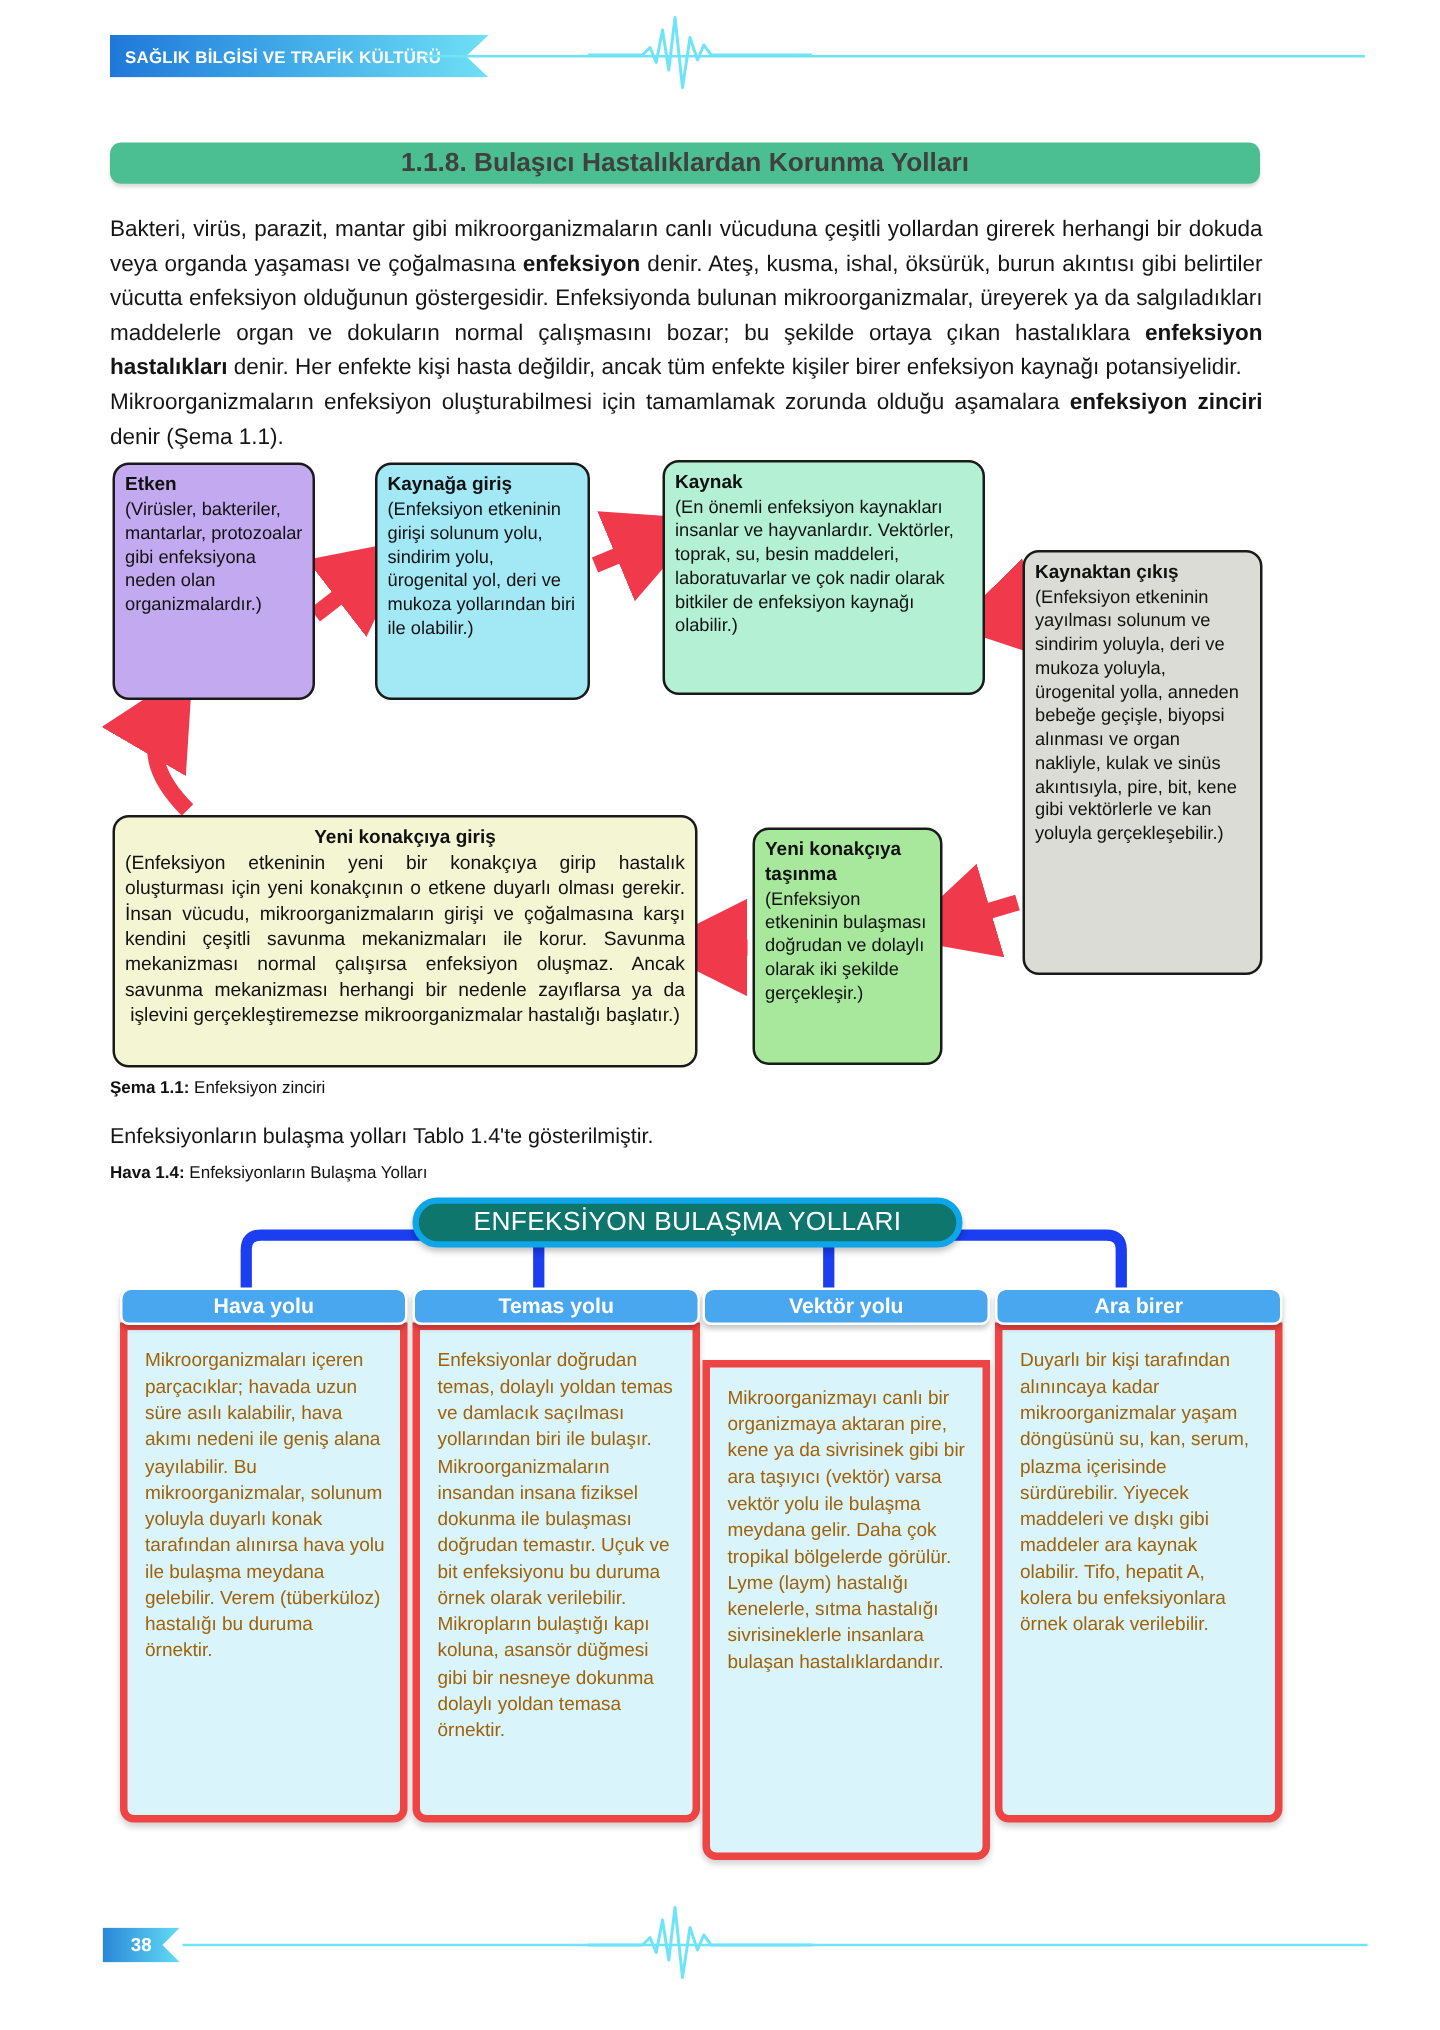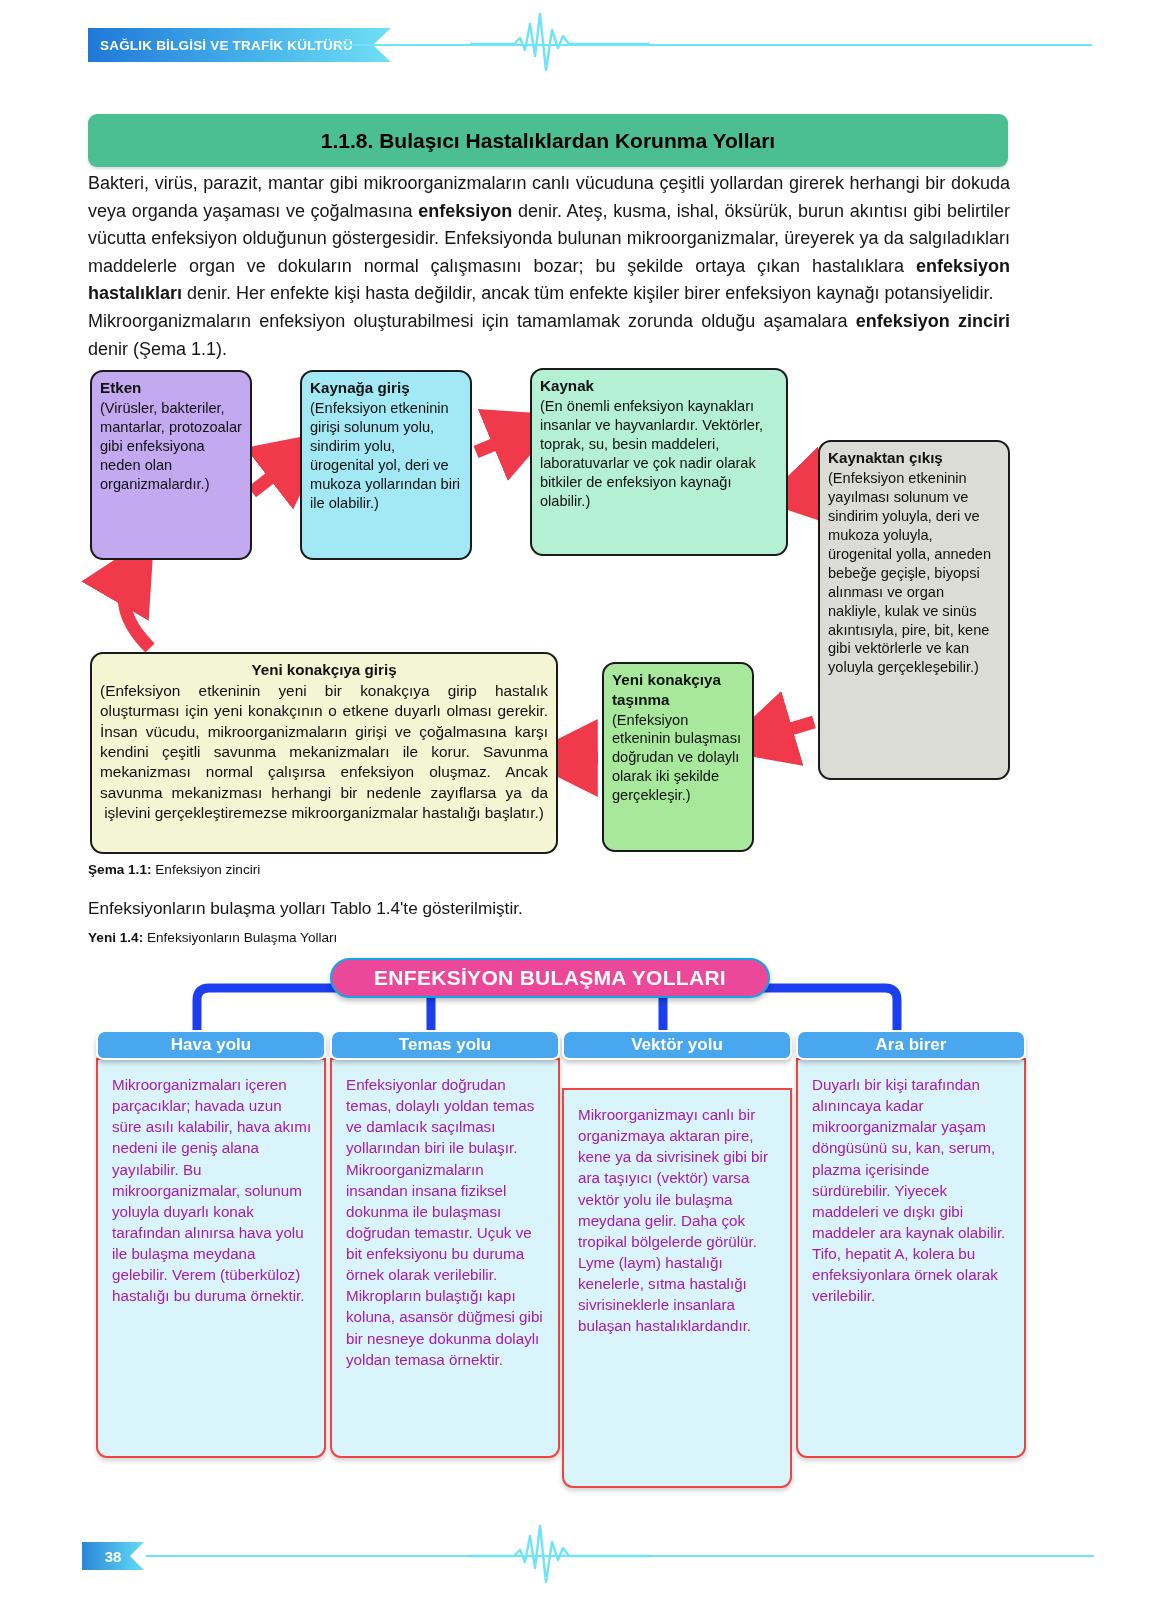--- a/index.html
+++ b/index.html
@@ -28,24 +28,24 @@
     white-space:nowrap;
   }
   .hdr-line{
     position:absolute; left:340px; top:16px; right:60px; height:2px;
     background:#6fe3f7;
   }
   .hdr-ecg{ position:absolute; left:470px; top:-18px; }
 
   
   .title-bar{
-    position:absolute; left:88px; top:114px; width:920px; height:53px;
+    position:absolute; left:88px; top:114px; width:920px; height:33px;
     background:#4cbf92; border-radius:9px;
     display:flex; align-items:center; justify-content:center;
-    color:#000000; font-size:21px; font-weight:bold;
+    color:#404040; font-size:21px; font-weight:bold;
     box-shadow:0 2px 3px rgba(0,0,0,.14);
   }
 
   
   .body-text{
     position:absolute; left:88px; width:922px;
     font-size:18px; line-height:1.53; text-align:justify; color:#151515;
   }
   #para1{ top:170px; }
   #para2{ top:308px; }
@@ -79,39 +79,39 @@
   }
   .tablo-cap{
     position:absolute; left:88px; top:930px; font-size:13.6px; color:#111;
   }
   .tablo-cap b{ font-weight:bold; }
 
   
   .tbl-wrap{ position:absolute; left:0; top:0; width:1152px; height:1624px; }
   .tbl-title{
     position:absolute; left:330px; top:958px; width:440px; height:40px;
-    background:#ec4899; border:2px solid #0ea5e9; border-radius:20px;
-    display:flex; align-items:center; justify-content:center;
-    color:#fff; font-weight:bold; font-size:21px; letter-spacing:.3px;
+    background:#0f766e; border:5px solid #0ea5e9; border-radius:20px;
+    display:flex; align-items:center; justify-content:center;
+    color:#fff; font-weight:normal; font-size:21px; letter-spacing:.3px;
     box-shadow:0 3px 5px rgba(0,0,0,.25); z-index:4;
   }
   .col{ position:absolute; width:230px; }
   .col-head{
     position:relative; height:30px; border-radius:9px 9px 7px 7px;
     background:#49a7f0;
     display:flex; align-items:center; justify-content:center;
     color:#fff; font-weight:bold; font-size:17px;
     box-shadow:0 3px 4px rgba(0,0,0,.22);
     border:2px solid #ffffff; z-index:3;
   }
   .col-body{
     margin-top:-2px;
-    background:#d9f4fb; border:2px solid #ef4444; border-radius:0 0 11px 11px;
+    background:#d9f4fb; border:6px solid #ef4444; border-radius:0 0 11px 11px;
     padding:14px 12px 16px 14px;
-    font-size:15.2px; line-height:1.39; color:#a21caf;
+    font-size:15.2px; line-height:1.39; color:#a16207;
     box-shadow:0 3px 5px rgba(0,0,0,.18);
   }
   #col1{ left:96px;  } #col1 .col-body{ height:400px; }
   #col2{ left:330px; } #col2 .col-body{ height:400px; }
   #col3{ left:562px; } #col3 .col-body{ height:400px;margin-top:28px; }
   #col4{ left:796px; } #col4 .col-body{ height:400px; }
   .col{ top:1030px; }
 
   
   .footer{ position:absolute; left:0; bottom:48px; width:1152px; height:34px; }
@@ -197,21 +197,21 @@
   <span class="bdy">(Enfeksiyon etkeninin yeni bir konakçıya girip hastalık oluşturması için yeni konakçının o etkene duyarlı olması gerekir. İnsan vücudu, mikroorganizmaların girişi ve çoğalmasına karşı kendini çeşitli savunma mekanizmaları ile korur. Savunma mekanizması normal çalışırsa enfeksiyon oluşmaz. Ancak savunma mekanizması herhangi bir nedenle zayıflarsa ya da işlevini gerçekleştiremezse mikroorganizmalar hastalığı başlatır.)</span>
 </div>
 
 <div class="sema-cap">
   <b>Şema 1.1:</b><span> Enfeksiyon zinciri</span>
 </div>
 
 <div class="tablo-intro">Enfeksiyonların bulaşma yolları Tablo 1.4'te gösterilmiştir.</div>
 
 <div class="tablo-cap">
-  <b>Yeni 1.4:</b><span> Enfeksiyonların Bulaşma Yolları</span>
+  <b>Hava 1.4:</b><span> Enfeksiyonların Bulaşma Yolları</span>
 </div>
 
 <div class="tbl-wrap">
 
   <svg style="position:absolute;left:0;top:0;width:1152px;height:1624px;">
 
     <path d="M197,1048 L197,1000 Q197,988 209,988 L336,988" stroke="#1a3ef0" stroke-width="9" fill="none" stroke-linecap="round"></path>
     <path d="M431,1048 L431,996" stroke="#1a3ef0" stroke-width="9" fill="none" stroke-linecap="round"></path>
     <path d="M663,1048 L663,996" stroke="#1a3ef0" stroke-width="9" fill="none" stroke-linecap="round"></path>
     <path d="M897,1048 L897,1000 Q897,988 885,988 L764,988" stroke="#1a3ef0" stroke-width="9" fill="none" stroke-linecap="round"></path>

